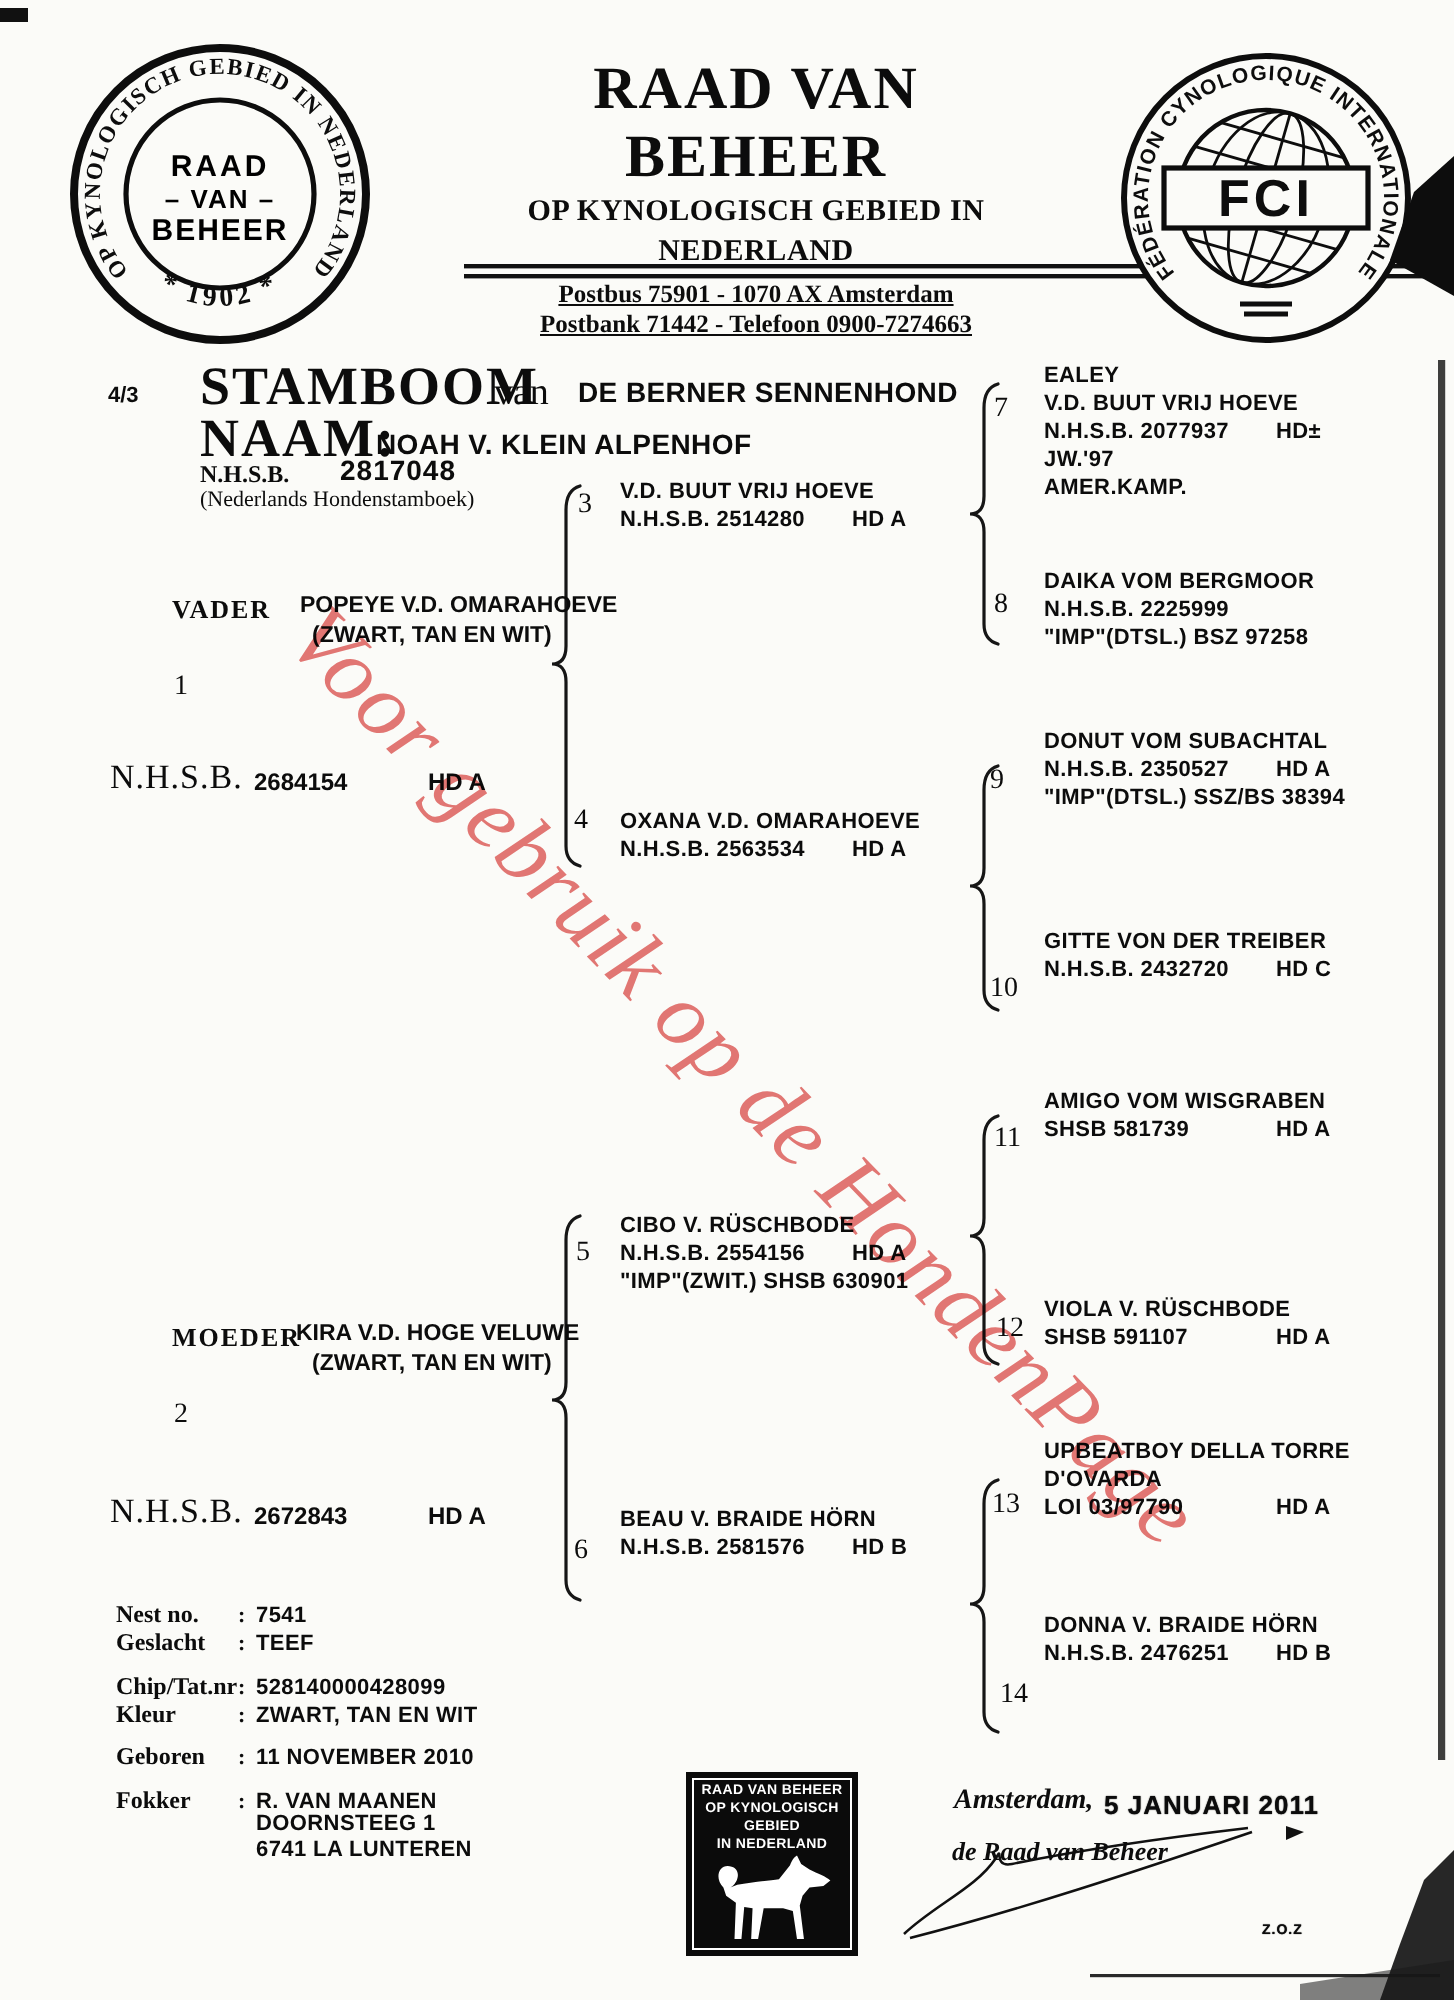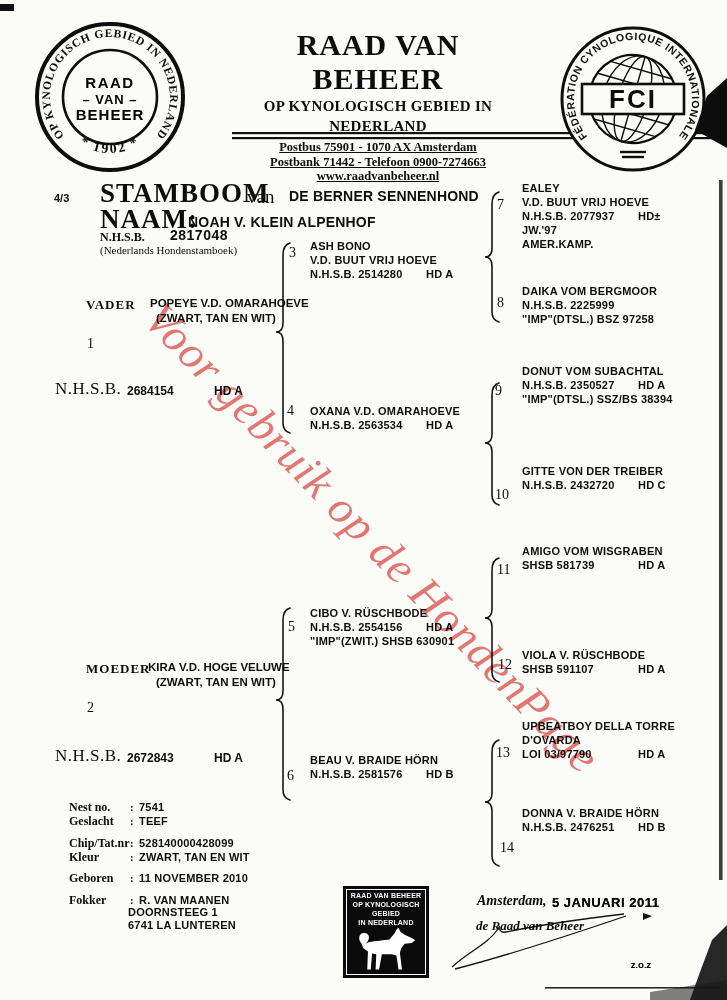--- a/index.html
+++ b/index.html
@@ -22,21 +22,21 @@
   .anc{position:absolute;width:215px;font-weight:bold;font-size:11px;letter-spacing:.2px;}
   .anc div{line-height:14px;min-height:0;}
   .anc .reg{position:relative;}
   .anc .hd{position:absolute;left:116px;top:0;}
   .num{position:absolute;font-family:"Liberation Serif",serif;font-size:14px;}
   .rolelbl{position:absolute;font-family:"Liberation Serif",serif;font-weight:bold;font-size:13px;letter-spacing:1px;}
   .pname{position:absolute;font-weight:bold;font-size:11.5px;line-height:15px;}
   .regbig{position:absolute;font-family:"Liberation Serif",serif;font-size:17px;letter-spacing:.5px;}
   .regval{position:absolute;font-weight:bold;font-size:12px;}
   
-  .detrow{position:absolute;left:69px;font-size:11px;}
+  .detrow{position:absolute;left:58px;font-size:11px;}
   .dl{display:inline-block;width:61px;font-family:"Liberation Serif",serif;font-weight:bold;font-size:12px;white-space:nowrap;}
   .dc{display:inline-block;width:9px;font-family:"Liberation Serif",serif;font-weight:bold;}
   .dv{font-weight:bold;letter-spacing:.2px;}
   .dvline{position:absolute;left:128px;font-weight:bold;font-size:11px;letter-spacing:.2px;}
   
   .stamp{position:absolute;left:343px;top:886px;width:86px;height:92px;background:#0b0b0b;}
   .stamp .inner{position:absolute;left:3px;top:3px;right:3px;bottom:3px;border:1px solid #fff;}
   .stamp .stxt{margin-top:5px;text-align:center;color:#fff;font-weight:bold;font-size:7px;line-height:9px;letter-spacing:.2px;}
   .stamp svg{position:absolute;left:6px;bottom:3px;}
   
@@ -127,21 +127,20 @@
       <polygon points="727,925 712,940 700,972 690,1000 727,1000" fill="#151515" opacity="0.92"></polygon>
       <polygon points="650,992 727,980 727,1000 650,1000" fill="#1a1a1a" opacity="0.55"></polygon>
     </g>
   </svg>
 
   <div class="hdr txt">
     <div class="t1">RAAD VAN BEHEER</div>
     <div class="t2">OP KYNOLOGISCH GEBIED IN NEDERLAND</div>
     <div class="t3" style="margin-top:4px">Postbus 75901 - 1070 AX Amsterdam</div>
     <div class="t3">Postbank 71442 - Telefoon 0900-7274663</div>
-    <div class="t3">www.raadvanbeheer.nl</div>
   </div>
 
   <div class="abs txt" style="left:54px;top:192px;font-weight:bold;font-size:11px">4/3</div>
   <div class="abs serifbig txt" style="left:100px;top:178px">STAMBOOM</div>
   <div class="abs serifmid txt" style="left:247px;top:186px">van</div>
   <div class="abs typed txt" style="left:289px;top:188px">DE BERNER SENNENHOND</div>
   <div class="abs serifbig txt" style="left:100px;top:204px">NAAM:</div>
   <div class="abs typed txt" style="left:188px;top:214px">NOAH V. KLEIN ALPENHOF</div>
   <div class="abs seriflbl txt" style="left:100px;top:230px">N.H.S.B.</div>
   <div class="abs typed15 txt" style="left:170px;top:227px">2817048</div>
@@ -170,21 +169,20 @@
   <span class="num txt" style="left:497px;top:197px">7</span>
   <span class="num txt" style="left:497px;top:295px">8</span>
   <span class="num txt" style="left:495px;top:383px">9</span>
   <span class="num txt" style="left:495px;top:487px">10</span>
   <span class="num txt" style="left:497px;top:562px">11</span>
   <span class="num txt" style="left:498px;top:657px">12</span>
   <span class="num txt" style="left:496px;top:745px">13</span>
   <span class="num txt" style="left:500px;top:840px">14</span>
 
   <div class="anc txt" style="left:310px;top:239px">
-    <div>ASH BONO</div>
     <div>V.D. BUUT VRIJ HOEVE</div>
     <div class="reg"><span>N.H.S.B. 2514280</span><span class="hd">HD A</span></div>
   </div>
   <div class="anc txt" style="left:310px;top:404px">
     <div>OXANA V.D. OMARAHOEVE</div>
     <div class="reg"><span>N.H.S.B. 2563534</span><span class="hd">HD A</span></div>
   </div>
   <div class="anc txt" style="left:310px;top:606px">
     <div>CIBO V. RÜSCHBODE</div>
     <div class="reg"><span>N.H.S.B. 2554156</span><span class="hd">HD A</span></div>

